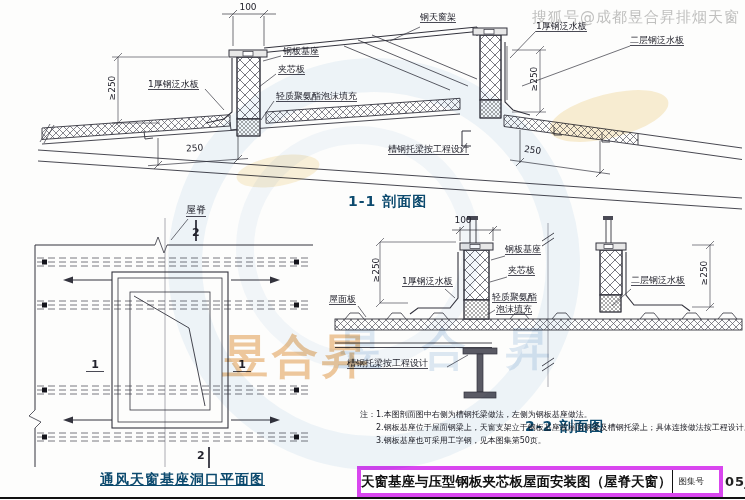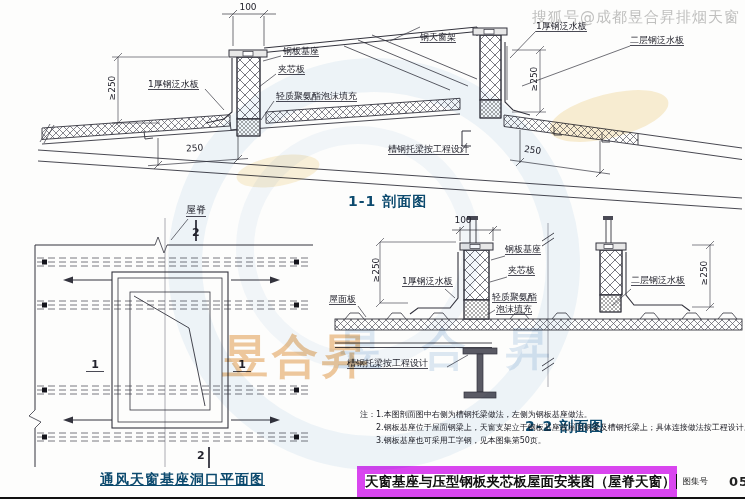--- a/index.html
+++ b/index.html
@@ -15,21 +15,21 @@
   #wm-circle{left:168px;top:58px;width:344px;height:344px;border:34px solid rgba(158,193,226,0.16);border-radius:50%;}
   #wm-circle2{left:236px;top:126px;width:208px;height:208px;border:18px solid rgba(158,193,226,0.12);border-radius:50%;}
   #wm-sohu{left:520px;top:8px;font-size:15px;letter-spacing:1px;color:#c2c2c2;margin-left:12px;}
   #wm-orange{left:222px;top:326px;font-size:46px;font-weight:bold;letter-spacing:4px;color:rgba(223,148,62,0.5);}
   #wm-blue{left:338px;top:320px;font-size:44px;font-weight:bold;letter-spacing:40px;color:rgba(152,186,221,0.32);}
   #wm-cream1{left:548px;top:94px;width:122px;height:44px;border-radius:50%;background:rgba(244,224,176,0.55);transform:rotate(-14deg);}
   #wm-cream2{left:236px;top:156px;width:84px;height:30px;border-radius:50%;background:rgba(244,224,176,0.45);transform:rotate(-10deg);}
   #notes{position:absolute;left:360px;top:409px;width:382px;font-size:8px;line-height:1.62;color:#1c1c24;display:flex;}
   #notes .prefix{flex:0 0 auto;}
   #notes .items div{white-space:nowrap;}
-  #titleblock{position:absolute;left:357px;top:466px;width:320px;height:31px;border:8px solid #d946ef;
+  #titleblock{position:absolute;left:357px;top:466px;width:366px;height:31px;border:4px solid #d946ef;
               box-sizing:border-box;display:flex;align-items:stretch;background:#fff;}
   #titleblock .main{flex:1 1 auto;display:flex;align-items:center;justify-content:center;
                     font-size:13.5px;font-weight:bold;color:#111;white-space:nowrap;}
   #titleblock .atlas{flex:0 0 auto;border-left:1.5px solid #111;display:flex;align-items:center;padding:0 6px;}
   #titleblock .atlas .al{font-size:8.5px;margin-right:21px;}
   #titleblock .atlas .an{font-size:13px;font-weight:bold;letter-spacing:1px;}
   #bottomline{position:absolute;left:0;top:497px;width:745px;height:2px;background:#111;}
 </style>
 </head>
 <body>
@@ -149,21 +149,21 @@
 
   <div class="dim" style="left:228px;top:2px;width:40px;text-align:center;">100</div>
   <div class="dim rot" style="left:92px;top:83px;">≥250</div>
   <div class="dim rot" style="left:514px;top:74px;">≥250</div>
   <div class="dim" style="left:186px;top:143px;transform:rotate(-4deg);">250</div>
   <div class="dim" style="left:524px;top:145px;transform:rotate(8deg);">250</div>
   <div class="lbl u" style="left:148px;top:79px;">1厚钢泛水板</div>
   <div class="lbl u" style="left:283px;top:46px;">钢板基座</div>
   <div class="lbl u" style="left:278px;top:64px;">夹芯板</div>
   <div class="lbl u" style="left:276px;top:91px;">轻质聚氨酯泡沫填充</div>
-  <div class="lbl u" style="left:420px;top:32px;">钢天窗架</div>
+  <div class="lbl u" style="left:420px;top:12px;">钢天窗架</div>
   <div class="lbl u" style="left:536px;top:21px;">1厚钢泛水板</div>
   <div class="lbl u" style="left:630px;top:35px;">二层钢泛水板</div>
   <div class="lbl u" style="left:388px;top:144px;">槽钢托梁按工程设计</div>
   <div class="sec-title" style="left:348px;top:193px;">1-1 剖面图</div>
 
   <svg id="plan" width="320" height="265" viewBox="0 0 320 265" style="left:15px;top:210px;">
     <g stroke="#33333d" fill="none" stroke-width="1">
 
       <path d="M20,35 L140,35 M152,35 L298,35"></path>
       <polyline points="140,35 143,27 149,43 152,35" stroke-width="0.8"></polyline>

